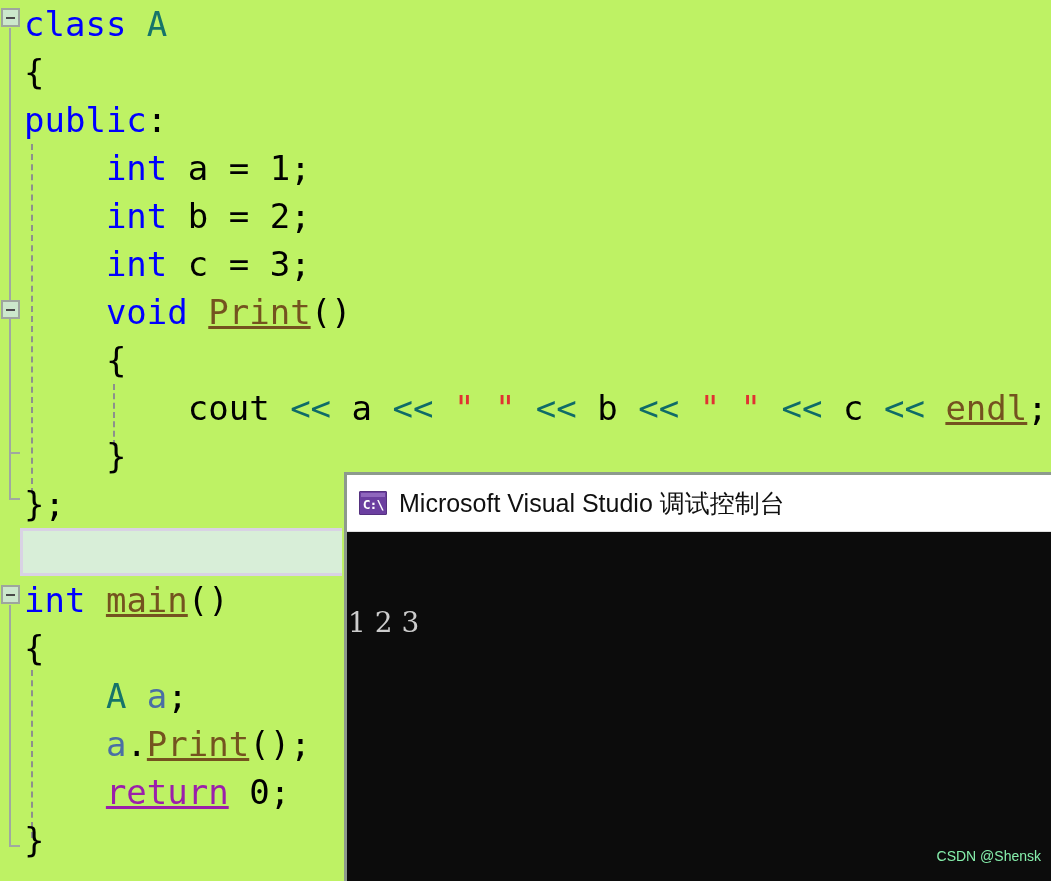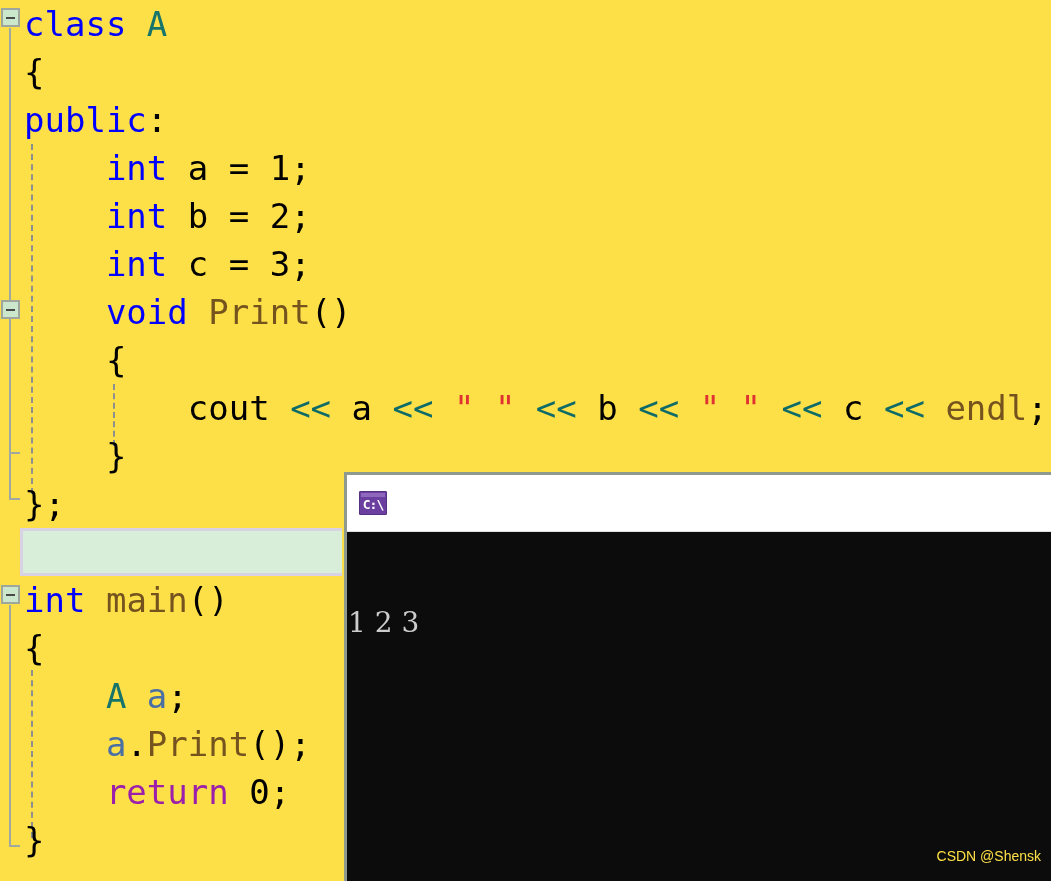--- a/index.html
+++ b/index.html
@@ -13,21 +13,21 @@
     overflow: hidden;
     font-family: "DejaVu Sans Mono", monospace;
   }
 
   
   #editor {
     position: absolute;
     left: 0; top: 0;
     width: 1051px;
     height: 881px;
-    background: #fde047;
+    background: #bef264;
     overflow: hidden;
   }
 
   
   #outline-margin {
     position: absolute;
     left: 0; top: 0;
     width: 24px;
     height: 881px;
   }
@@ -93,24 +93,24 @@
     height: 48px;
     box-sizing: border-box;
     margin-left: 20px;
     width: 322px;
   }
 
   .kw       { color: #0000ff; }   
   .type     { color: #16746a; }   
   .ident    { color: #000000; }
   .var      { color: #4a6fa5; }   
-  .fn       { color: #74531f; }   
+  .fn       { color: #74531f; text-decoration: underline; }   
   .op       { color: #0f6b68; }   
   .str      { color: #e03232; }   
-  .ctrl     { color: #9b1fab; }   
+  .ctrl     { color: #9b1fab; text-decoration: underline; }   
   .num      { color: #000000; }
   .punct    { color: #000000; }
 
   
   #console-window {
     position: absolute;
     left: 344px;
     top: 472px;
     width: 707px;
     height: 409px;
@@ -180,21 +180,21 @@
   #console-line-path {
     overflow: hidden;
     white-space: nowrap;
   }
   #watermark {
     position: absolute;
     right: 10px;
     bottom: 8px;
     font-family: "Liberation Sans", sans-serif;
     font-size: 14px;
-    color: #fde047;
+    color: #86efac;
     white-space: nowrap;
   }
 </style>
 </head>
 <body>
 
 <div id="editor">
 
   <div id="outline-margin">
 
@@ -218,20 +218,21 @@
   <div id="code"><div class="line"><span></span><span class="kw">class</span><span class="punct"> </span><span class="type">A</span></div><div class="line"><span></span><span class="punct">{</span></div><div class="line"><span></span><span class="kw">public</span><span class="punct">:</span></div><div class="line"><span>    </span><span class="kw">int</span><span class="ident"> a = </span><span class="num">1</span><span class="punct">;</span></div><div class="line"><span>    </span><span class="kw">int</span><span class="ident"> b = </span><span class="num">2</span><span class="punct">;</span></div><div class="line"><span>    </span><span class="kw">int</span><span class="ident"> c = </span><span class="num">3</span><span class="punct">;</span></div><div class="line"><span>    </span><span class="kw">void</span><span class="punct"> </span><span class="fn">Print</span><span class="punct">()</span></div><div class="line"><span>    </span><span class="punct">{</span></div><div class="line"><span>        </span><span class="ident">cout </span><span class="op">&lt;&lt;</span><span class="ident"> a </span><span class="op">&lt;&lt;</span><span class="ident"> </span><span class="str">" "</span><span class="ident"> </span><span class="op">&lt;&lt;</span><span class="ident"> b </span><span class="op">&lt;&lt;</span><span class="ident"> </span><span class="str">" "</span><span class="ident"> </span><span class="op">&lt;&lt;</span><span class="ident"> c </span><span class="op">&lt;&lt;</span><span class="ident"> </span><span class="fn">endl</span><span class="punct">;</span></div><div class="line"><span>    </span><span class="punct">}</span></div><div class="line"><span></span><span class="punct">};</span></div><div class="cur-line"></div><div class="line"><span></span><span class="kw">int</span><span class="punct"> </span><span class="fn">main</span><span class="punct">()</span></div><div class="line"><span></span><span class="punct">{</span></div><div class="line"><span>    </span><span class="type">A</span><span class="punct"> </span><span class="var">a</span><span class="punct">;</span></div><div class="line"><span>    </span><span class="var">a</span><span class="punct">.</span><span class="fn">Print</span><span class="punct">();</span></div><div class="line"><span>    </span><span class="ctrl">return</span><span class="punct"> </span><span class="num">0</span><span class="punct">;</span></div><div class="line"><span></span><span class="punct">}</span></div></div>
 </div>
 
 <div id="console-window">
 
   <div id="console-titlebar">
     <div id="console-icon">
       <div class="bar"></div>
       <div class="glyph">C:\</div>
     </div>
+    <div id="console-title-text">Microsoft Visual Studio 调试控制台</div>
   </div>
 
   <div id="console-body">
     <div>1 2 3</div>
     <div class="blank"></div>
     
 
     <div id="watermark">CSDN @Shensk</div>
   </div>
 </div>

